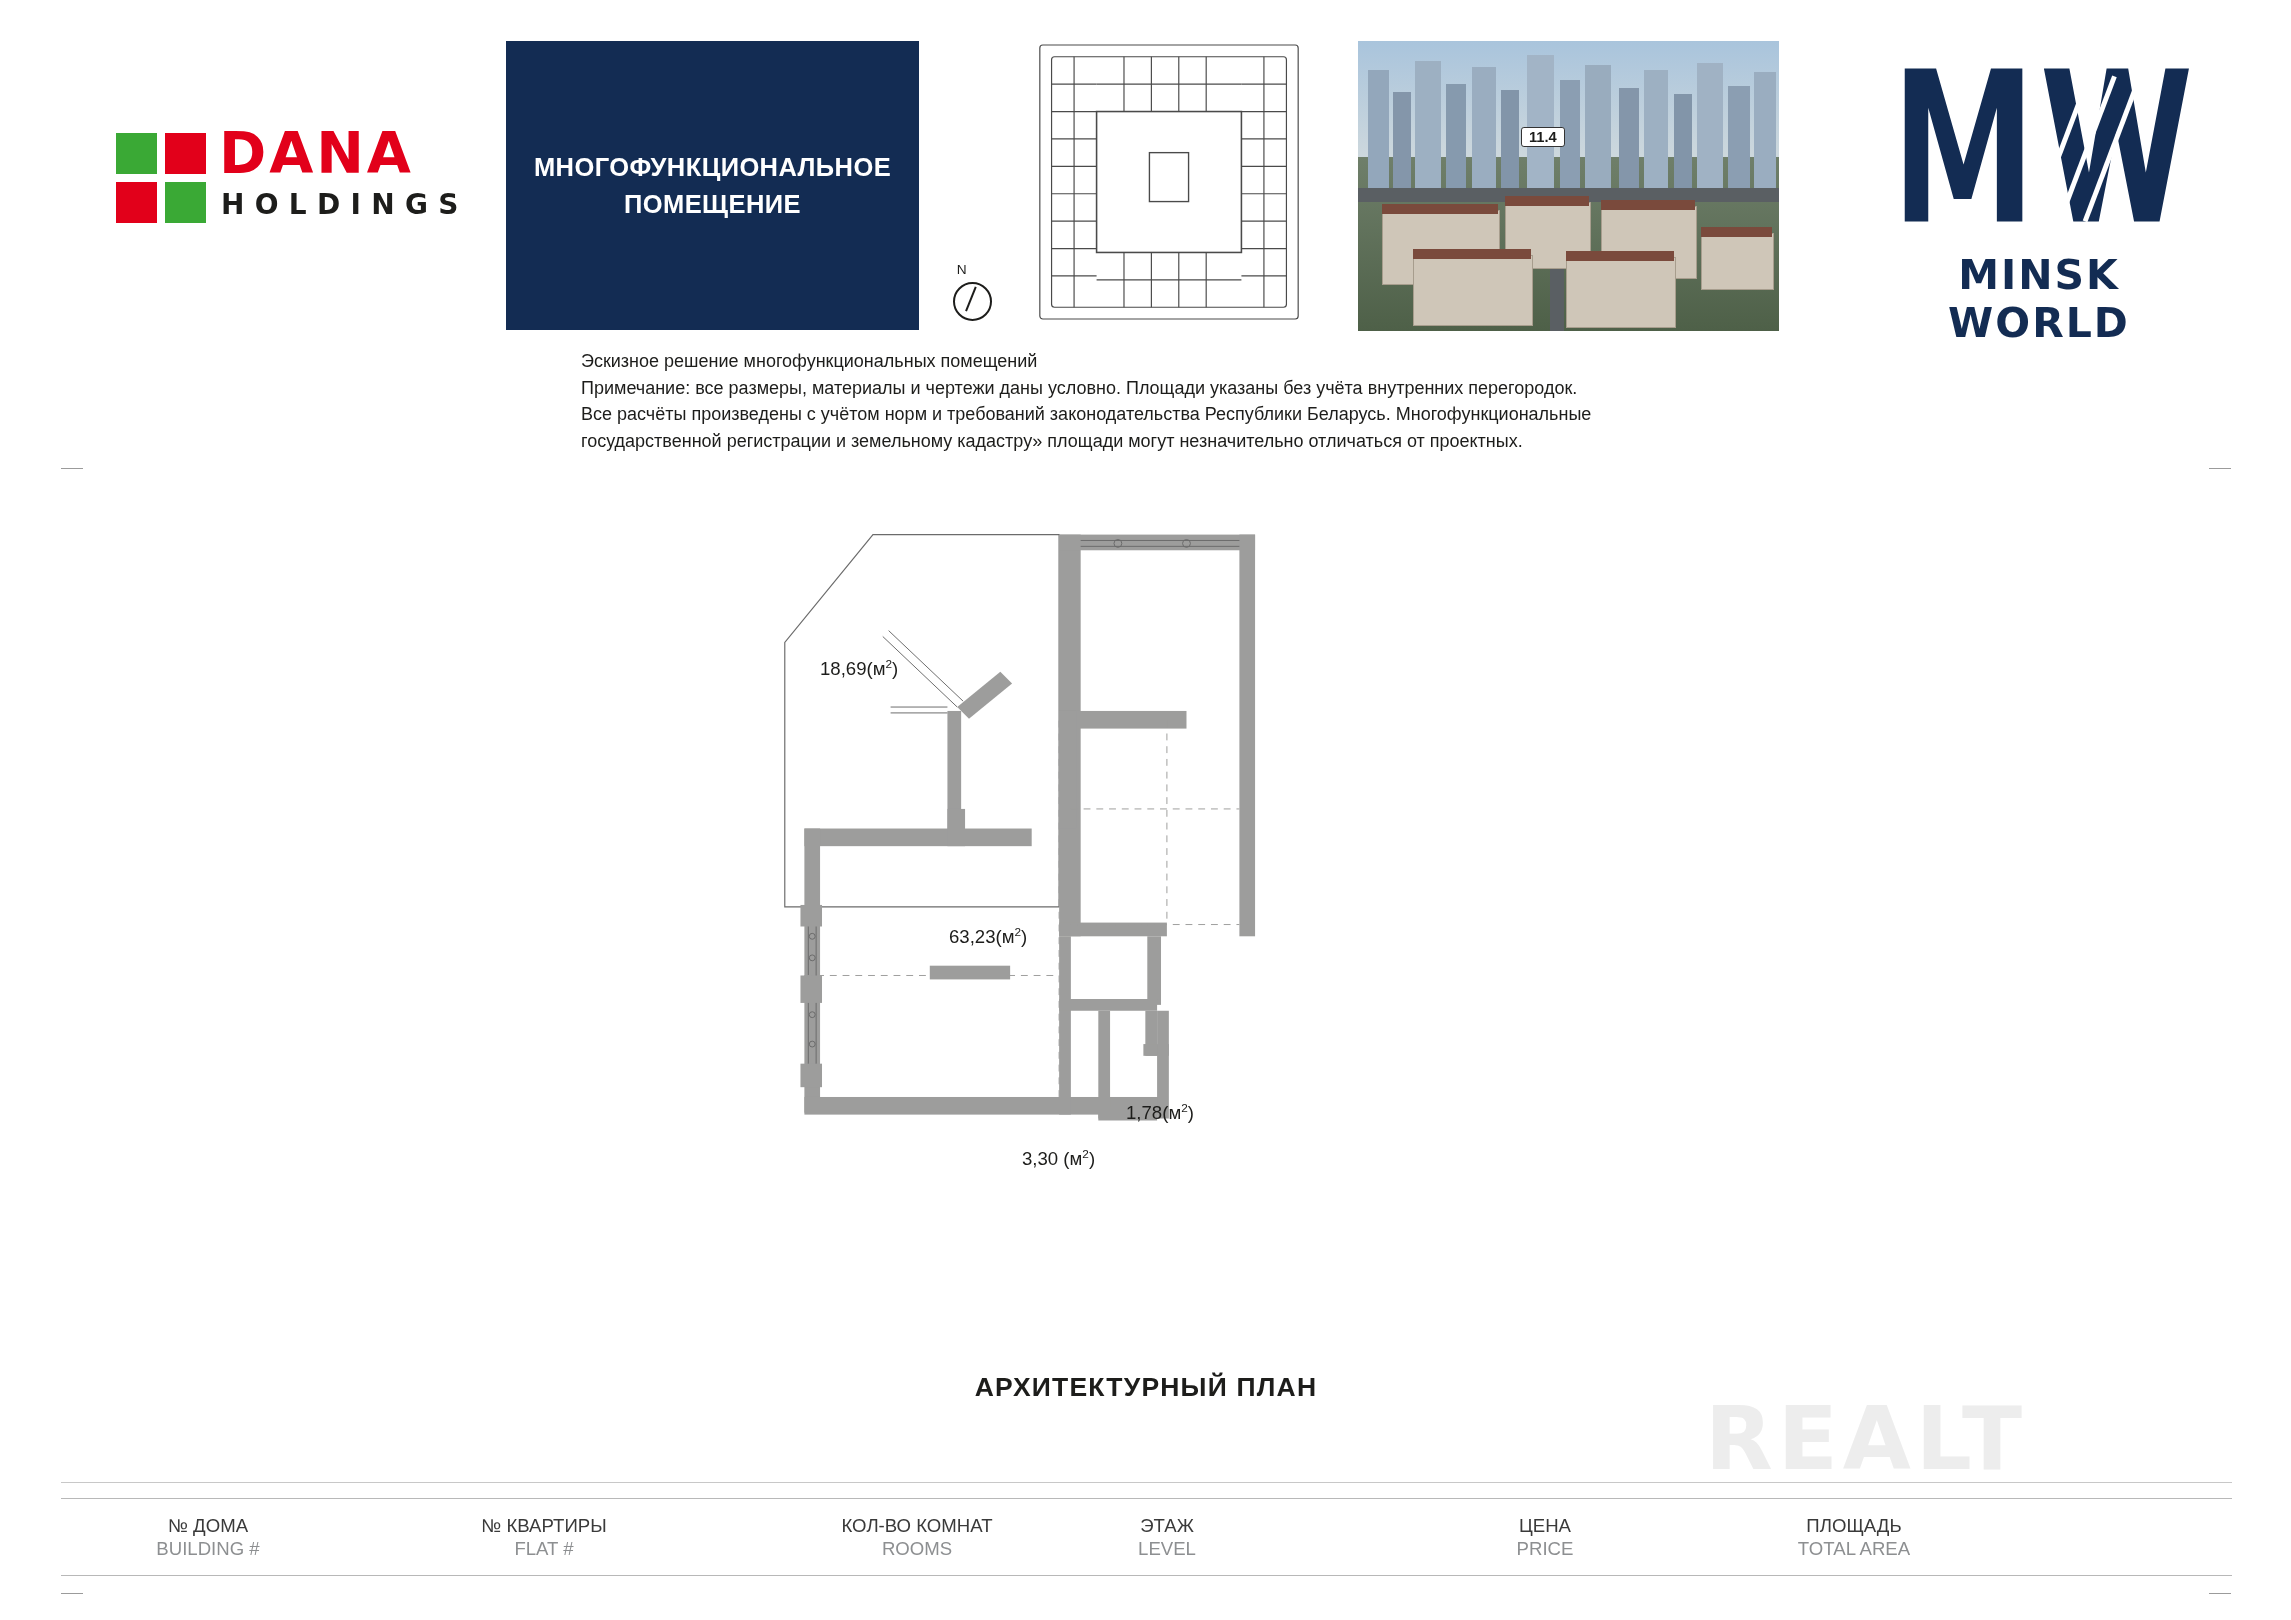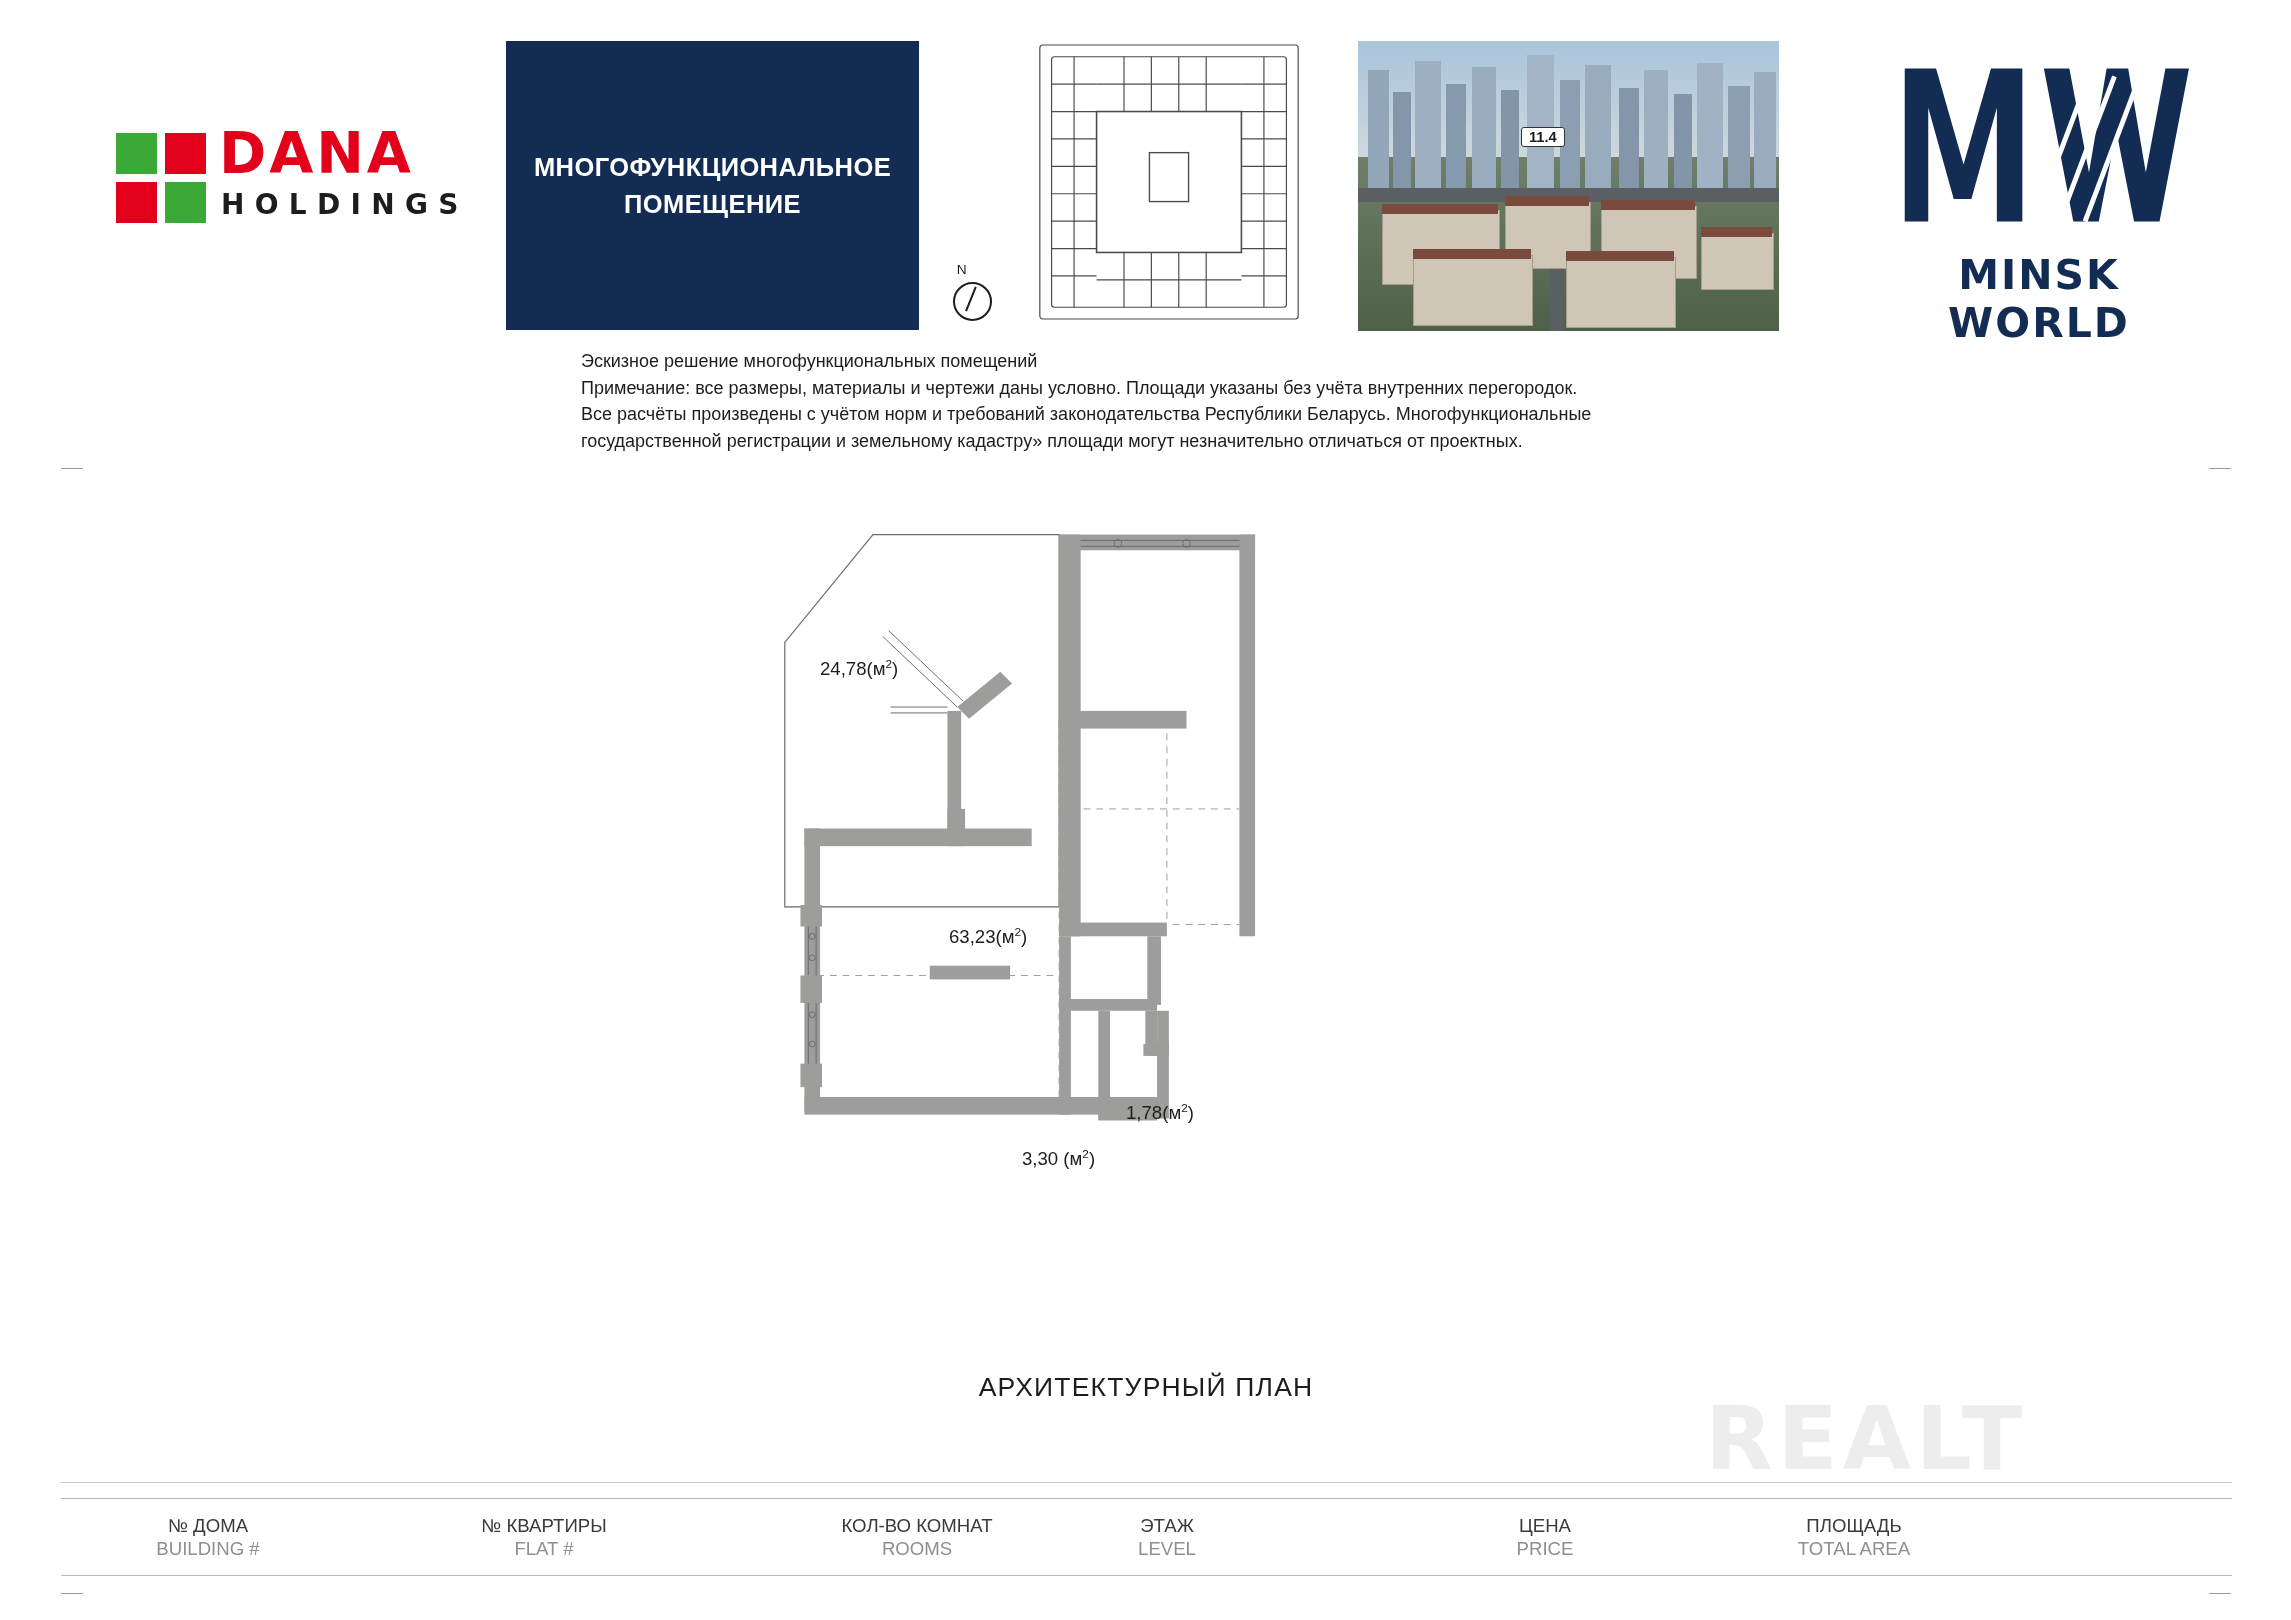--- a/index.html
+++ b/index.html
@@ -224,21 +224,21 @@
   }
   .area-label sup { font-size: 11.8px; }
 
   .plan-caption {
     position: absolute;
     left: 0;
     top: 1372px;
     width: 2292px;
     text-align: center;
     font-size: 26.5px;
-    font-weight: normal;
+    font-weight: bold;
     letter-spacing: 1.2px;
     color: #1d1d1b;
   }
 
   
   .watermark {
     position: absolute;
     left: 1705px;
     top: 1387px;
     font-size: 88px;
@@ -487,21 +487,21 @@
       <line x1="312" y1="300" x2="484" y2="300"></line>
       <line x1="312" y1="418" x2="484" y2="418"></line>
       <line x1="40" y1="470" x2="300" y2="470"></line>
       <line x1="410" y1="210" x2="410" y2="418"></line>
     </g>
 
     <rect x="168" y="460" width="82" height="14" fill="#9d9d9c"></rect>
   </svg>
 
   <div class="area-label" style="left:55px; top:142px;">
-    <span>24,78(м</span><sup>2</sup><span>)</span>
+    <span>18,69(м</span><sup>2</sup><span>)</span>
   </div>
   <div class="area-label" style="left:184px; top:410px;">
     <span>63,23(м</span><sup>2</sup><span>)</span>
   </div>
   <div class="area-label" style="left:361px; top:586px;">
     <span>1,78(м</span><sup>2</sup><span>)</span>
   </div>
   <div class="area-label" style="left:257px; top:632px;">
     <span>3,30 (м</span><sup>2</sup><span>)</span>
   </div>

